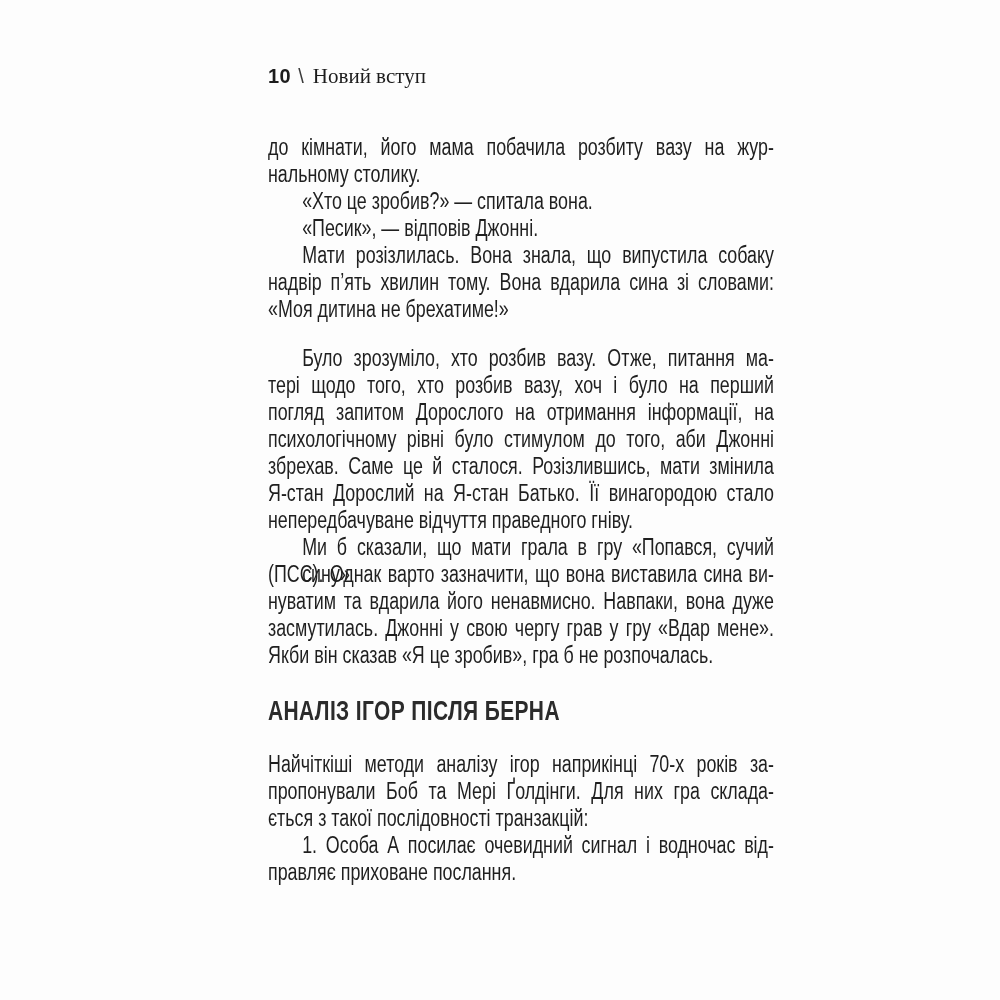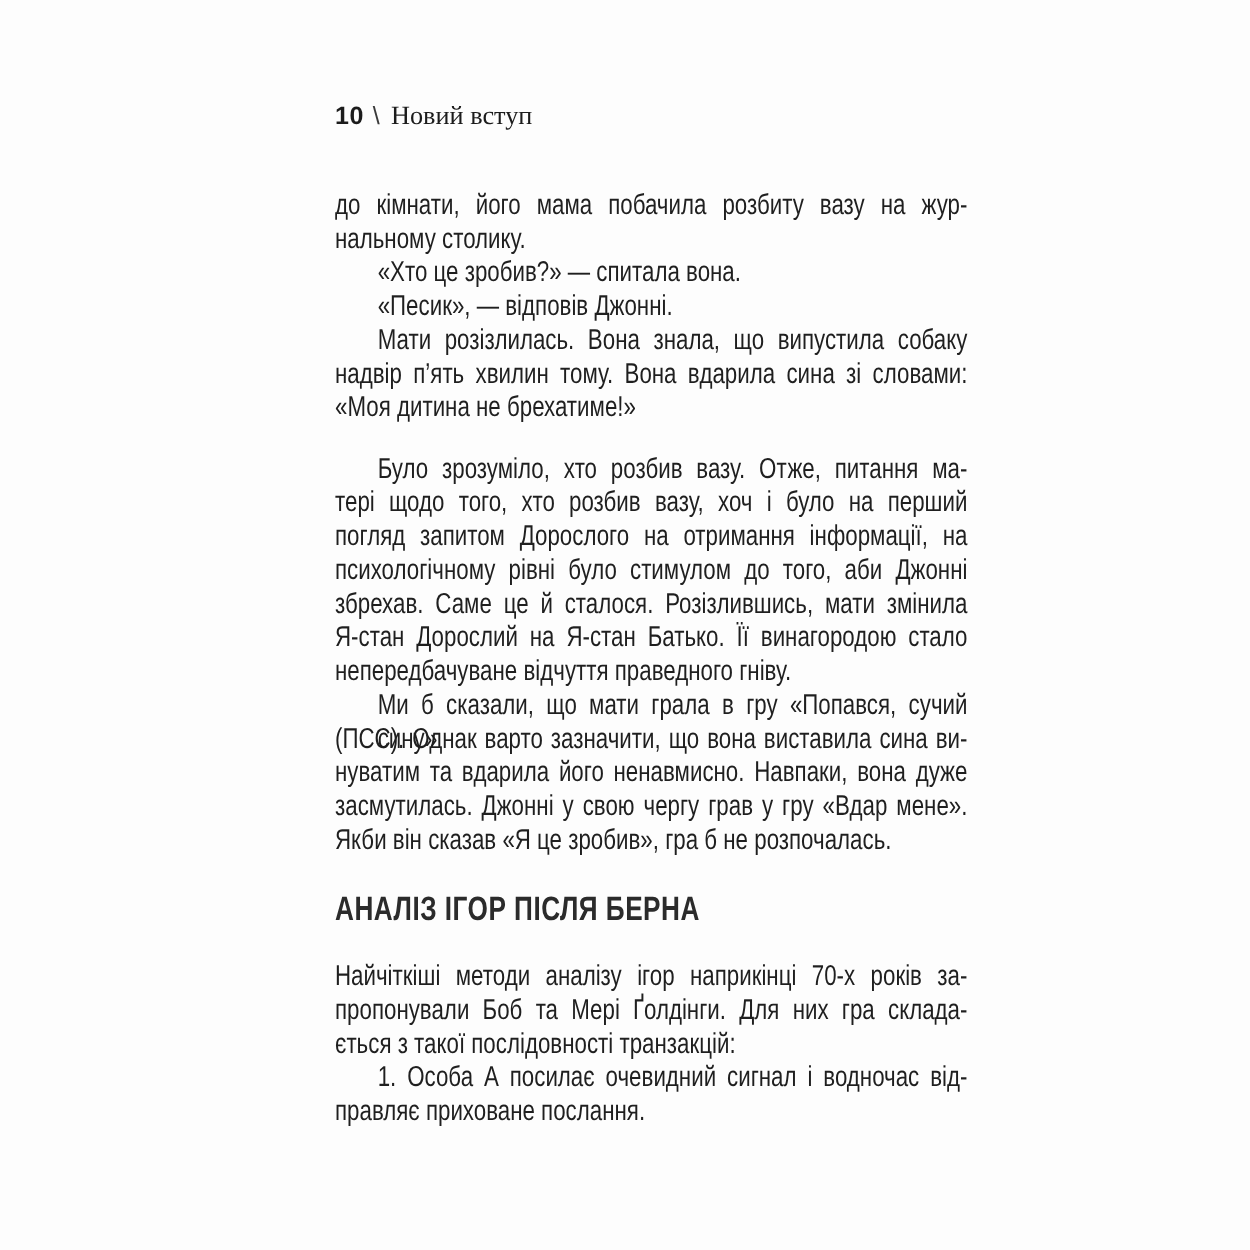--- a/index.html
+++ b/index.html
@@ -7,21 +7,21 @@
   .page{
     position:relative;
     width:1000px;height:1000px;
     background:#fdfdfd;
     margin:0 auto;
     overflow:hidden;
     color:#1f1f1f;
   }
   .column{
     position:absolute;
-    left:268px;top:80px;
+    left:268px;top:64px;
     width:506px;
   }
   .running-head{
     font-family:"Liberation Sans",sans-serif;
     font-size:20px;line-height:24px;height:24px;
     color:#1c1c1c;
     white-space:nowrap;
   }
   .running-head .pagenum{font-weight:700;letter-spacing:0.5px;}
   .running-head .sep{font-weight:300;color:#3a3a3a;padding:0 9px 0 7px;}

